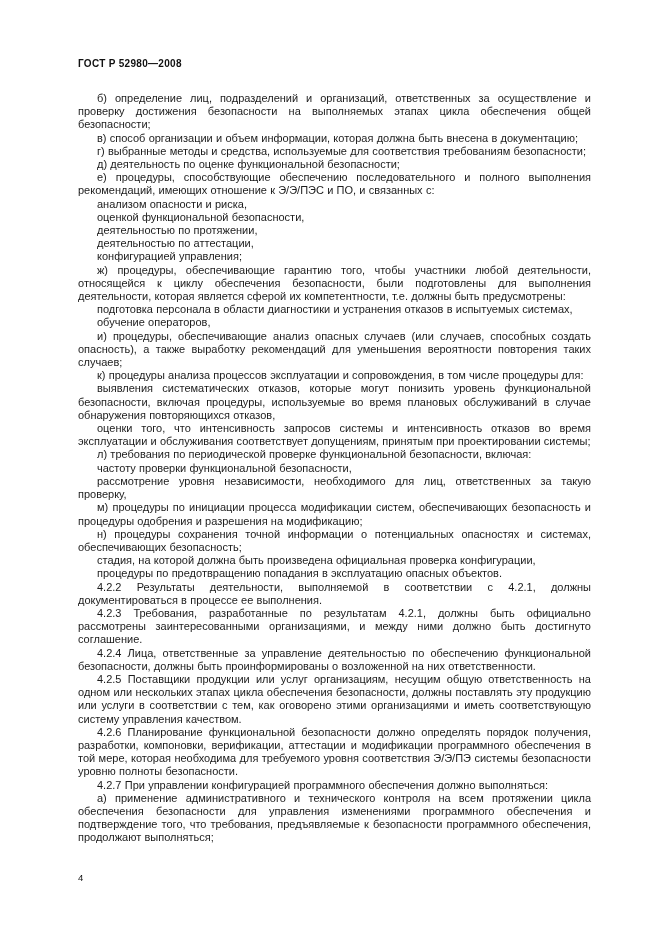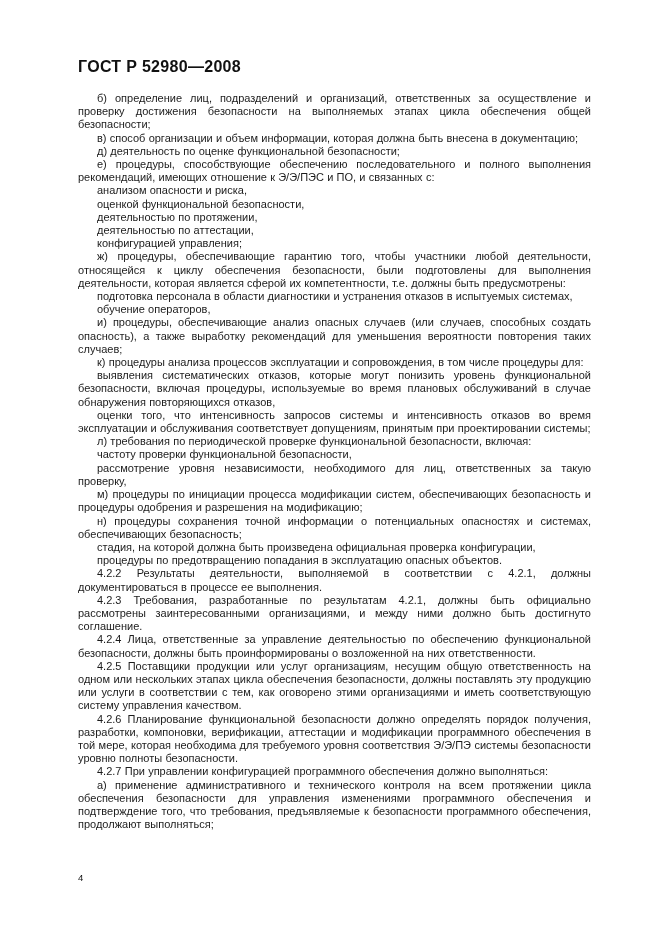--- a/index.html
+++ b/index.html
@@ -13,21 +13,21 @@
     height: 936px;
     background: #ffffff;
     overflow: hidden;
     font-family: "Liberation Sans", sans-serif;
     color: #1b1b1b;
   }
   .doc-header {
     position: absolute;
     left: 78px;
     top: 58px;
-    font-size: 16px;
+    font-size: 10px;
     font-weight: bold;
     letter-spacing: 0.3px;
     color: #111;
   }
   .doc-content {
     position: absolute;
     left: 78px;
     top: 92px;
     width: 513px;
     font-size: 11px;
@@ -50,20 +50,21 @@
 </style>
 </head>
 <body>
 
 <div class="page">
   <div class="doc-header">ГОСТ Р 52980—2008</div>
 
   <div class="doc-content">
       <p class="para">б)  определение лиц, подразделений и организаций, ответственных за осуществление и проверку достижения безопасности на выполняемых этапах цикла обеспечения общей безопасности;</p>
       <p class="para">в)  способ организации и объем информации, которая должна быть внесена в документацию;</p>
+      <p class="para">г)  выбранные методы и средства, используемые для соответствия требованиям безопасности;</p>
       <p class="para">д)  деятельность по оценке функциональной безопасности;</p>
       <p class="para">е)  процедуры, способствующие обеспечению последовательного и полного выполнения рекомендаций, имеющих отношение к Э/Э/ПЭС и ПО, и связанных с:</p>
       <p class="para">анализом опасности и риска,</p>
       <p class="para">оценкой функциональной безопасности,</p>
       <p class="para">деятельностью по протяжении,</p>
       <p class="para">деятельностью по аттестации,</p>
       <p class="para">конфигурацией управления;</p>
       <p class="para">ж)  процедуры, обеспечивающие гарантию того, чтобы участники любой деятельности, относящейся к циклу обеспечения безопасности, были подготовлены для выполнения деятельности, которая является сферой их компетентности, т.е. должны быть предусмотрены:</p>
       <p class="para">подготовка персонала в области диагностики и устранения отказов в испытуемых системах,</p>
       <p class="para">обучение операторов,</p>

